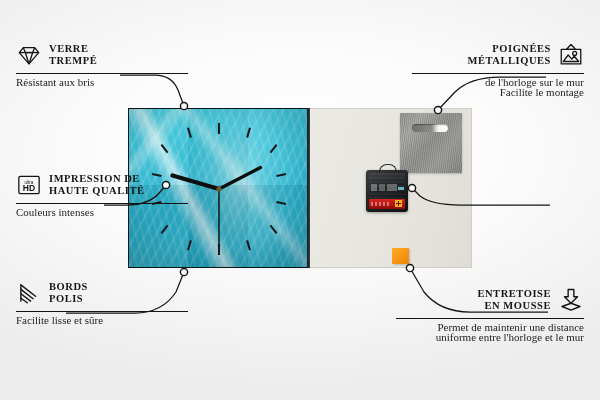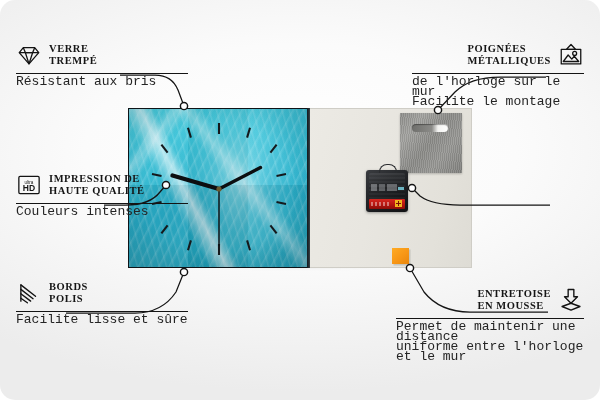--- a/index.html
+++ b/index.html
@@ -13,38 +13,37 @@
     font-family: "Liberation Serif", serif;
     background: #ffffff;
   }
   #stage {
     position: relative;
     width: 600px;
     height: 400px;
     background:
       radial-gradient(ellipse 80% 60% at 50% 38%, #ffffff 0%, #fbfbfb 45%, #f2f2f2 78%, #ececec 100%);
     overflow: hidden;
-    border-radius: 15px;
   }
 
   
   #connectors {
     position: absolute;
     left: 0; top: 0;
     width: 600px; height: 400px;
     pointer-events: none;
   }
 
   
   .feature {
     position: absolute;
     width: 172px;
   }
   .feature.left  { text-align: left; }
-  .feature.right { text-align: left; }
+  .feature.right { text-align: right; }
 
   .feat-head {
     display: flex;
     align-items: center;
     gap: 7px;
     min-height: 30px;
   }
   .feature.right .feat-head {
     flex-direction: row-reverse;
   }
@@ -57,22 +56,22 @@
     color: #151515;
     text-transform: uppercase;
   }
   .feat-rule {
     height: 0;
     border-top: 1.1px solid #141414;
     margin-top: 3px;
     margin-bottom: 3px;
   }
   .feat-desc {
-    font-family: Liberation Mono, monospace;
-    font-size: 13px;
+    font-family: Liberation Serif, serif;
+    font-size: 11px;
     line-height: 10px;
     color: #242424;
   }
   .feat-icon {
     flex: 0 0 auto;
     width: 26px;
     height: 26px;
     display: block;
   }
 

